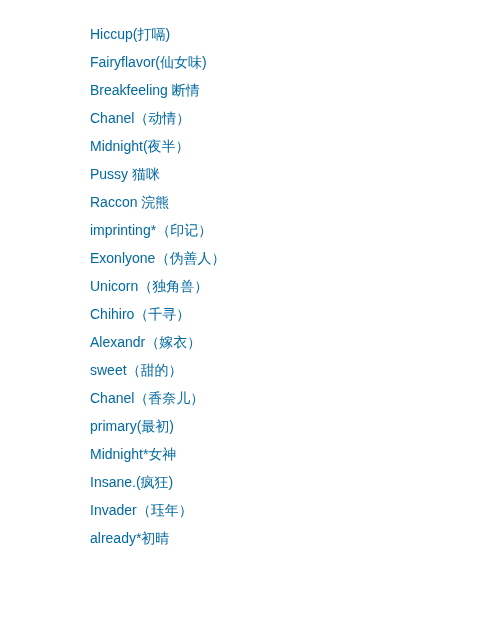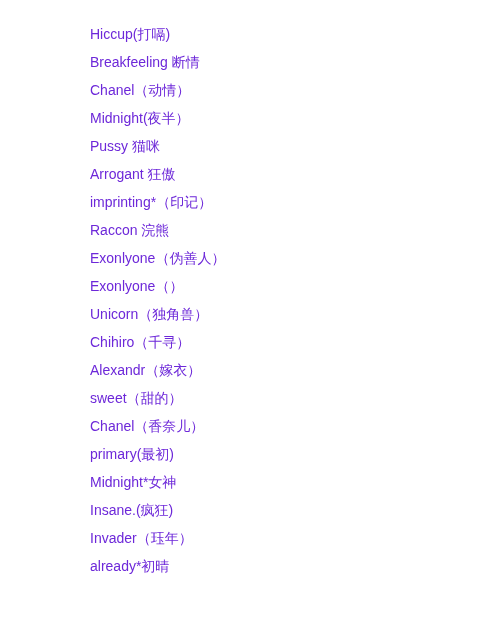--- a/index.html
+++ b/index.html
@@ -16,38 +16,37 @@
       color: #333333;
       padding: 20px 90px;
     }
     .list-container {
       display: flex;
       flex-direction: column;
     }
     .list-item {
       padding: 3.5px 0;
       line-height: 1.5;
-      color: #6d28d9;
+      color: #0369a1;
       font-size: 14px;
     }
   </style>
 </head>
 <body>
 
 <div class="list-container">
 <div class="list-item">Hiccup(打嗝)</div>
+    <div class="list-item">Fairyflavor(仙女味)</div>
     <div class="list-item">Breakfeeling 断情</div>
     <div class="list-item">Chanel（动情）</div>
     <div class="list-item">Midnight(夜半）</div>
     <div class="list-item">Pussy 猫咪</div>
-    <div class="list-item">Arrogant 狂傲</div>
+    <div class="list-item">Raccon 浣熊</div>
     <div class="list-item">imprinting*（印记）</div>
-    <div class="list-item">Raccon 浣熊</div>
     <div class="list-item">Exonlyone（伪善人）</div>
-    <div class="list-item">Exonlyone（）</div>
     <div class="list-item">Unicorn（独角兽）</div>
     <div class="list-item">Chihiro（千寻）</div>
     <div class="list-item">Alexandr（嫁衣）</div>
     <div class="list-item">sweet（甜的）</div>
     <div class="list-item">Chanel（香奈儿）</div>
     <div class="list-item">primary(最初)</div>
     <div class="list-item">Midnight*女神</div>
     <div class="list-item">Insane.(疯狂)</div>
     <div class="list-item">Invader（珏年）</div>
     <div class="list-item">already*初晴</div>

